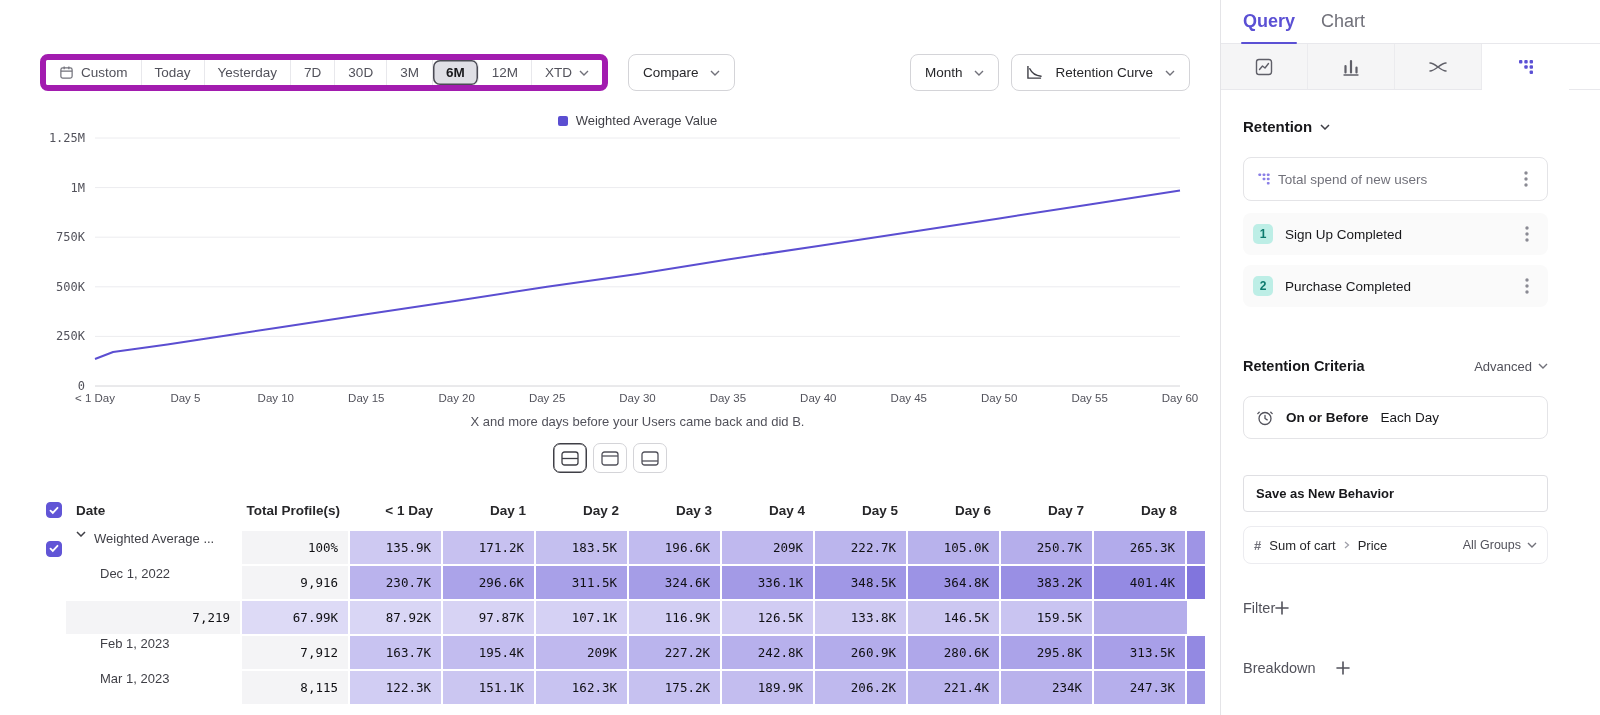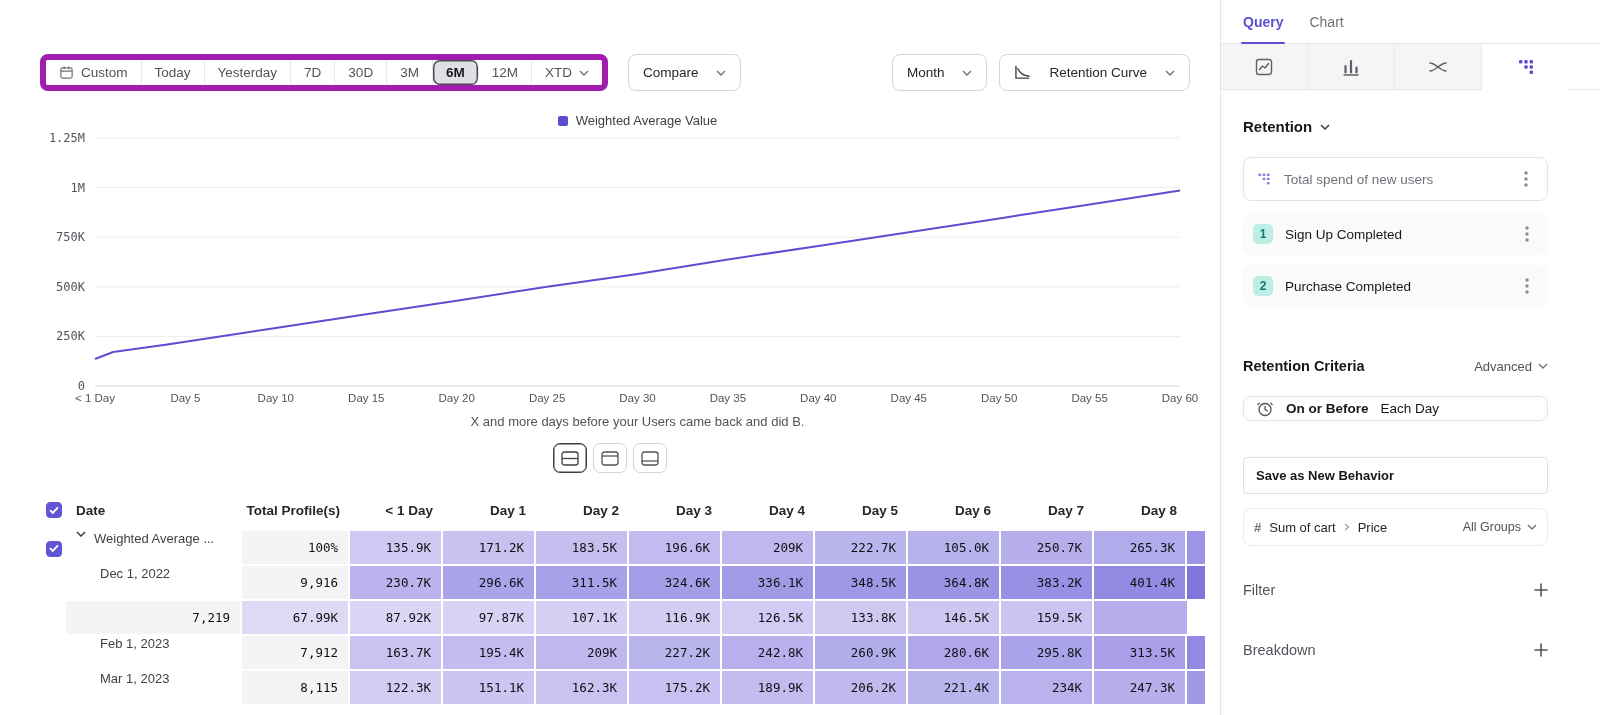--- a/index.html
+++ b/index.html
@@ -7,21 +7,21 @@
     font-family:"Liberation Sans",sans-serif;color:#18181b;}
   .app{display:flex;width:1600px;height:715px;}
   .main{flex:0 0 1220px;width:1220px;position:relative;}
 
   
   .toolbar{display:flex;align-items:center;margin-top:54px;padding:0 30px 0 40px;}
   .range-group{display:flex;align-items:stretch;height:37px;border:6px solid #a21caf;border-radius:8px;background:#fff;overflow:hidden;}
   .range-btn{display:flex;align-items:center;gap:7px;padding:0 13px;border:none;background:#fff;border-right:1px solid #e8e8ec;font:13.5px "Liberation Sans",sans-serif;color:#52525b;cursor:pointer;white-space:nowrap;}
   .range-btn:last-child{border-right:none;}
   .range-btn.selected{background:#dfdfe5;box-shadow:inset 0 0 0 1.5px #4b4b54;border-radius:7px;color:#18181b;font-weight:bold;}
-  .tool-btn{display:flex;align-items:center;gap:18px;height:37px;padding:0 14px;border:1px solid #d4d4d8;border-radius:8px;background:#fff;font:13.5px "Liberation Sans",sans-serif;color:#27272a;cursor:pointer;white-space:nowrap;}
+  .tool-btn{display:flex;align-items:center;gap:12px;height:37px;padding:0 14px;border:1px solid #d4d4d8;border-radius:8px;background:#fff;font:13.5px "Liberation Sans",sans-serif;color:#27272a;cursor:pointer;white-space:nowrap;}
   .compare{margin-left:20px;}
   .month{margin-left:auto;}
   .chart-type{margin-left:12px;}
 
   
   .legend{display:flex;align-items:center;justify-content:center;gap:8px;margin:22px 0 0 95px;width:1085px;font-size:13px;color:#3f3f46;}
   .swatch{width:10px;height:10px;border-radius:2px;display:inline-block;}
   #chart-svg{display:block;margin-left:40px;margin-top:2px;}
   .caption{margin:0 0 0 95px;width:1085px;text-align:center;font-size:13px;color:#52525b;}
 
@@ -43,46 +43,46 @@
   .date-cell{display:flex;gap:8px;padding-left:10px;font-size:13px;color:#3f3f46;overflow:hidden;white-space:nowrap;}
   .date-cell.indent{padding-left:34px;}
   .date-label{overflow:hidden;text-overflow:ellipsis;}
   .total-cell,.val-cell{display:flex;align-items:center;justify-content:flex-end;padding-right:10px;border-right:2px solid #fff;border-bottom:2px solid #fff;font-family:"DejaVu Sans Mono",monospace;font-size:12.5px;color:#101014;}
   .total-cell{background:#f4f4f6;}
   .sliver{border-bottom:2px solid #fff;}
 
   
   .sidebar{flex:0 0 380px;width:380px;border-left:1px solid #e4e4e7;background:#fff;}
   .side-tabbar{display:flex;gap:26px;padding-left:22px;height:44px;align-items:stretch;border-bottom:1px solid #e8e8ec;}
-  .side-tab{display:flex;align-items:center;font-size:14px;color:#71717a;position:relative;cursor:pointer;}
+  .side-tab{display:flex;align-items:center;font-size:18px;color:#71717a;position:relative;cursor:pointer;}
   .side-tab.active{color:#5b50d4;font-weight:bold;}
   .side-tab.active::after{content:"";position:absolute;left:-2px;right:-2px;bottom:-1px;height:2.5px;background:#5b50d4;border-radius:2px;}
   .report-tabs{display:flex;height:46px;border-bottom:1px solid #e8e8ec;}
   .rtab{flex:0 0 87px;display:flex;align-items:center;justify-content:center;background:#f5f5f6;border-right:1px solid #ebebee;cursor:pointer;}
   .rtab.selected{background:#fff;border-right:none;box-shadow:0 2px 0 0 #fff;}
   .side-content{padding:28px 52px 0 22px;}
   .section-head{display:flex;align-items:center;gap:8px;font-size:15px;font-weight:bold;color:#18181b;margin-bottom:22px;cursor:pointer;}
-  .behavior-card{display:flex;align-items:center;gap:12px;height:44px;border:1px solid #e4e4e7;border-radius:8px;padding:0 12px;margin-bottom:12px;}
+  .behavior-card{display:flex;align-items:center;gap:6px;height:44px;border:1px solid #e4e4e7;border-radius:8px;padding:0 12px;margin-bottom:12px;}
   .bc-title{font-size:13.5px;color:#71717a;flex:1;}
   .kebab{display:flex;align-items:center;justify-content:center;width:18px;height:24px;cursor:pointer;}
   .step-row{display:flex;align-items:center;gap:12px;height:42px;padding:0 12px 0 10px;border-radius:8px;background:#fafafa;margin-bottom:10px;}
   .step-badge{width:20px;height:20px;border-radius:5px;background:#bdeee6;color:#0c7a6d;font-size:12px;font-weight:bold;display:flex;align-items:center;justify-content:center;}
   .step-label{flex:1;font-size:13.5px;color:#18181b;}
   .criteria-head{display:flex;align-items:center;margin-top:51px;}
   .crit-label{font-size:14.5px;font-weight:bold;color:#18181b;flex:1;}
   .advanced{display:flex;align-items:center;gap:6px;font-size:13px;color:#52525b;cursor:pointer;}
-  .criteria-card{display:flex;align-items:center;gap:12px;height:25px;border:1px solid #e4e4e7;border-radius:8px;padding:0 12px;margin-top:22px;cursor:pointer;}
+  .criteria-card{display:flex;align-items:center;gap:12px;height:43px;border:1px solid #e4e4e7;border-radius:8px;padding:0 12px;margin-top:22px;cursor:pointer;}
   .crit-op{font-size:13.5px;font-weight:bold;}
   .crit-val{font-size:13.5px;}
   .save-btn{display:block;width:100%;text-align:left;height:37px;border:1px solid #dfdfe3;border-radius:4px;background:#fff;padding:0 12px;font:bold 13px "Liberation Sans",sans-serif;color:#18181b;margin-top:36px;cursor:pointer;}
   .measure-row{display:flex;align-items:center;gap:8px;height:38px;border:1px solid #ececf0;border-radius:8px;padding:0 10px;margin-top:14px;cursor:pointer;}
   .hash{font-size:13px;color:#71717a;font-weight:bold;}
   .mprop{font-size:13px;color:#27272a;}
   .groups{display:flex;align-items:center;gap:6px;margin-left:auto;font-size:12.5px;color:#52525b;}
-  .add-section{display:flex;align-items:center;justify-content:space-between;margin-top:36px;font-size:14.5px;color:#52525b;}
+  .add-section{display:flex;align-items:center;margin-top:36px;font-size:14.5px;color:#52525b;}
   .add-section.last{margin-top:44px;gap:20px;}
   .plus{cursor:pointer;display:flex;}
 </style>
 </head>
 <body>
 
 <div class="app">
 
   <div class="main">
 

